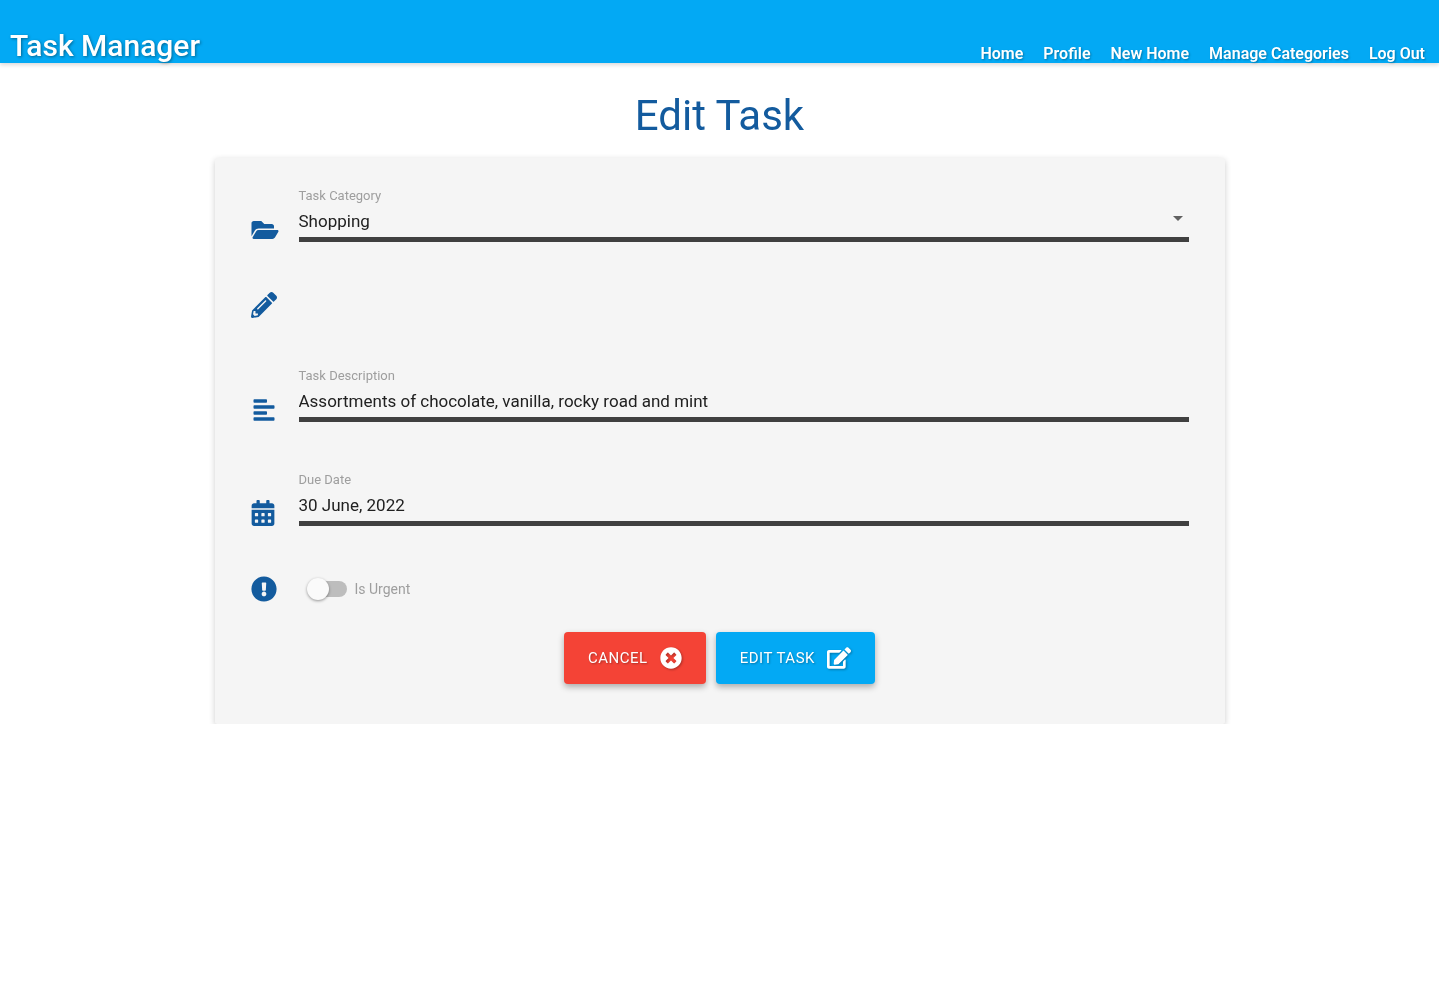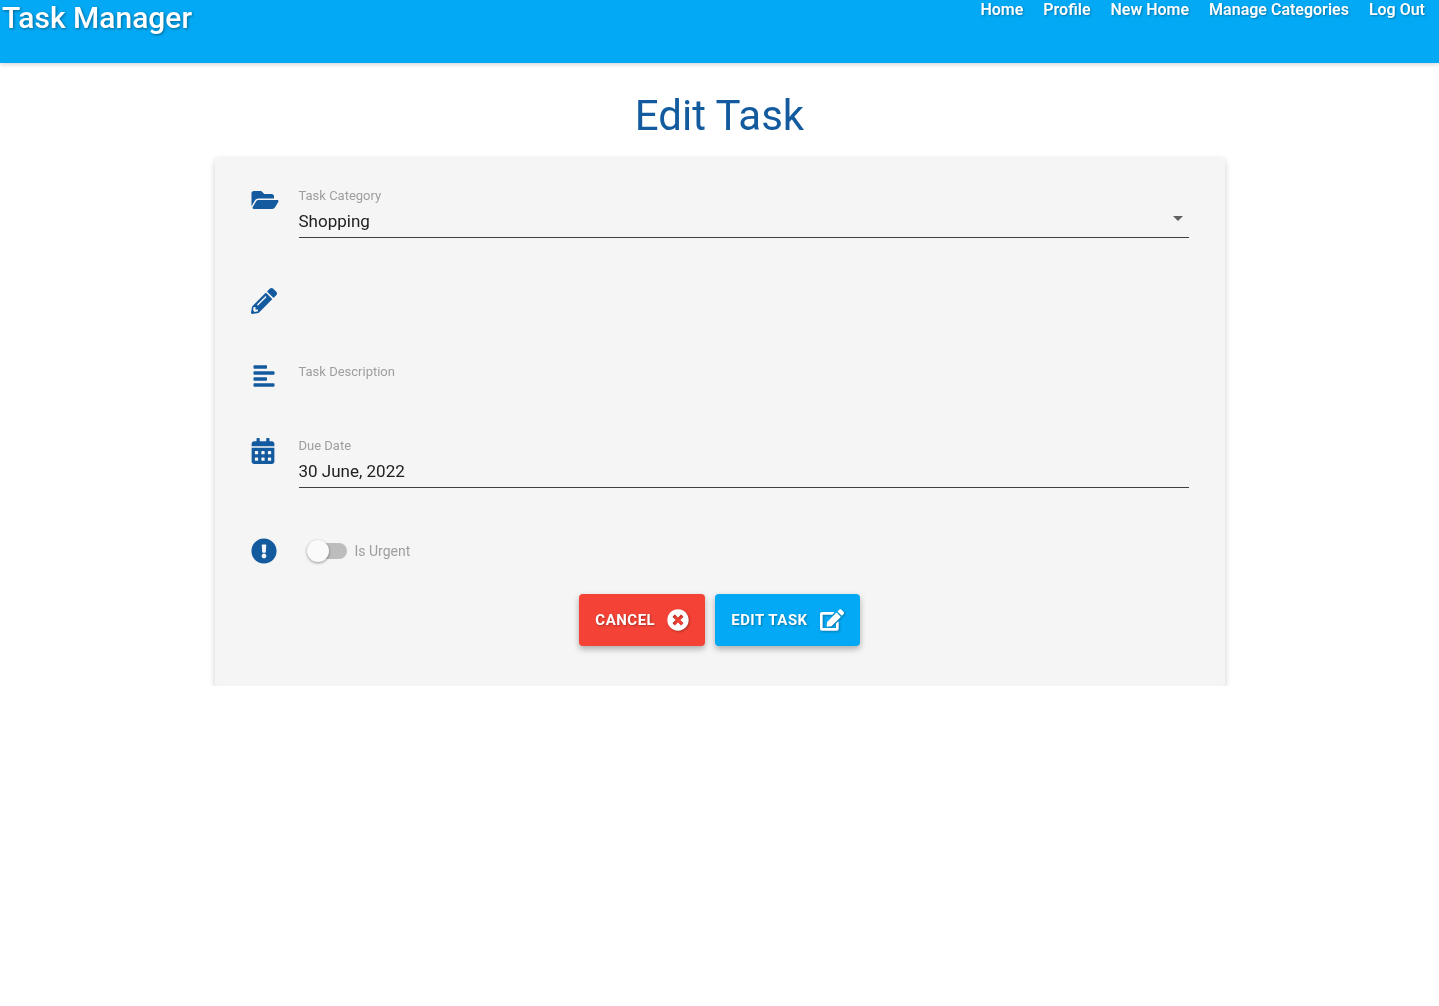--- a/index.html
+++ b/index.html
@@ -8,23 +8,23 @@
       box-sizing: border-box;
       font-family: -apple-system, BlinkMacSystemFont, "Segoe UI", Roboto, "Helvetica Neue", Arial, sans-serif;
     }
     body {
       background: #ffffff;
     }
     .navbar {
       background: #03a9f4;
       height: 63px;
       display: flex;
-      align-items: flex-start;
+      align-items: flex-end;
       justify-content: space-between;
-      padding: 0 14px 0 0;
+      padding: 0 14px 0 8px;
       box-shadow: 0 2px 4px rgba(0,0,0,0.15);
     }
     .app-title {
       color: #ffffff;
       font-size: 30px;
       font-weight: 500;
       text-shadow: 1px 1px 3px rgba(0,0,0,0.4);
       padding-left: 2px;
     }
     .nav-links {
@@ -50,21 +50,21 @@
     .card {
       width: 1010px;
       margin: 0 auto;
       background: #f5f5f5;
       padding: 30px 36px 40px 36px;
       border-radius: 2px;
       box-shadow: 0 2px 6px rgba(0,0,0,0.2);
     }
     .field-row {
       display: flex;
-      align-items: flex-start;
+      align-items: flex-end;
       margin-bottom: 50px;
     }
     .field-row:last-of-type {
       margin-bottom: 30px;
     }
     .field-icon {
       width: 48px;
       flex-shrink: 0;
       display: flex;
       justify-content: flex-start;
@@ -79,21 +79,21 @@
     }
     .field-label {
       color: #9e9e9e;
       font-size: 13px;
       margin-bottom: 4px;
       display: block;
     }
     .field-input {
       width: 100%;
       border: none;
-      border-bottom: 1px solid #404040;
+      border-bottom: 5px solid #404040;
       background: transparent;
       font-size: 17px;
       color: #212121;
       padding: 4px 0 6px 0;
       outline: none;
     }
     .select-row {
       position: relative;
     }
     .dropdown-caret {
@@ -149,25 +149,25 @@
     .button-row {
       display: flex;
       justify-content: center;
       gap: 10px;
       margin-top: 10px;
     }
     .btn {
       display: flex;
       align-items: center;
       gap: 12px;
-      padding: 14px 16px;
+      padding: 14px 24px;
       border: none;
       border-radius: 4px;
       font-size: 15px;
-      font-weight: 700;
+      font-weight: 400;
       letter-spacing: 0.5px;
       cursor: pointer;
       box-shadow: 0 3px 6px rgba(0,0,0,0.3);
       color: #ffffff;
       text-shadow: 1px 1px 2px rgba(0,0,0,0.3);
     }
     .btn-cancel {
       background: #f44336;
     }
     .btn-submit {
@@ -220,20 +220,21 @@
   </div>
 
   <div class="field-row">
     <div class="field-icon">
       <svg width="26" height="24" viewBox="0 0 448 512">
           <path d="M288 44v40c0 8.837-7.163 16-16 16H16c-8.837 0-16-7.163-16-16V44c0-8.837 7.163-16 16-16h256c8.837 0 16 7.163 16 16zM0 172v40c0 8.837 7.163 16 16 16h416c8.837 0 16-7.163 16-16v-40c0-8.837-7.163-16-16-16H16c-8.837 0-16 7.163-16 16zm16 312h416c8.837 0 16-7.163 16-16v-40c0-8.837-7.163-16-16-16H16c-8.837 0-16 7.163-16 16v40c0 8.837 7.163 16 16 16zm256-200H16c-8.837 0-16 7.163-16 16v40c0 8.837 7.163 16 16 16h256c8.837 0 16-7.163 16-16v-40c0-8.837-7.163-16-16-16z"></path>
         </svg>
     </div>
     <div class="field-body">
       <label class="field-label">Task Description</label>
+      <input class="field-input" type="text" value="Assortments of chocolate, vanilla, rocky road and mint" style="">
     </div>
   </div>
 
   <div class="field-row">
     <div class="field-icon">
       <svg width="24" height="26" viewBox="0 0 448 512">
           <path d="M0 464c0 26.5 21.5 48 48 48h352c26.5 0 48-21.5 48-48V192H0v272zm320-196c0-6.6 5.4-12 12-12h40c6.6 0 12 5.4 12 12v40c0 6.6-5.4 12-12 12h-40c-6.6 0-12-5.4-12-12v-40zm0 128c0-6.6 5.4-12 12-12h40c6.6 0 12 5.4 12 12v40c0 6.6-5.4 12-12 12h-40c-6.6 0-12-5.4-12-12v-40zM192 268c0-6.6 5.4-12 12-12h40c6.6 0 12 5.4 12 12v40c0 6.6-5.4 12-12 12h-40c-6.6 0-12-5.4-12-12v-40zm0 128c0-6.6 5.4-12 12-12h40c6.6 0 12 5.4 12 12v40c0 6.6-5.4 12-12 12h-40c-6.6 0-12-5.4-12-12v-40zM64 268c0-6.6 5.4-12 12-12h40c6.6 0 12 5.4 12 12v40c0 6.6-5.4 12-12 12H76c-6.6 0-12-5.4-12-12v-40zm0 128c0-6.6 5.4-12 12-12h40c6.6 0 12 5.4 12 12v40c0 6.6-5.4 12-12 12H76c-6.6 0-12-5.4-12-12v-40zM400 64h-48V16c0-8.8-7.2-16-16-16h-32c-8.8 0-16 7.2-16 16v48H160V16c0-8.8-7.2-16-16-16h-32c-8.8 0-16 7.2-16 16v48H48C21.5 64 0 85.5 0 112v48h448v-48c0-26.5-21.5-48-48-48z"></path>
         </svg>
     </div>
     <div class="field-body">

